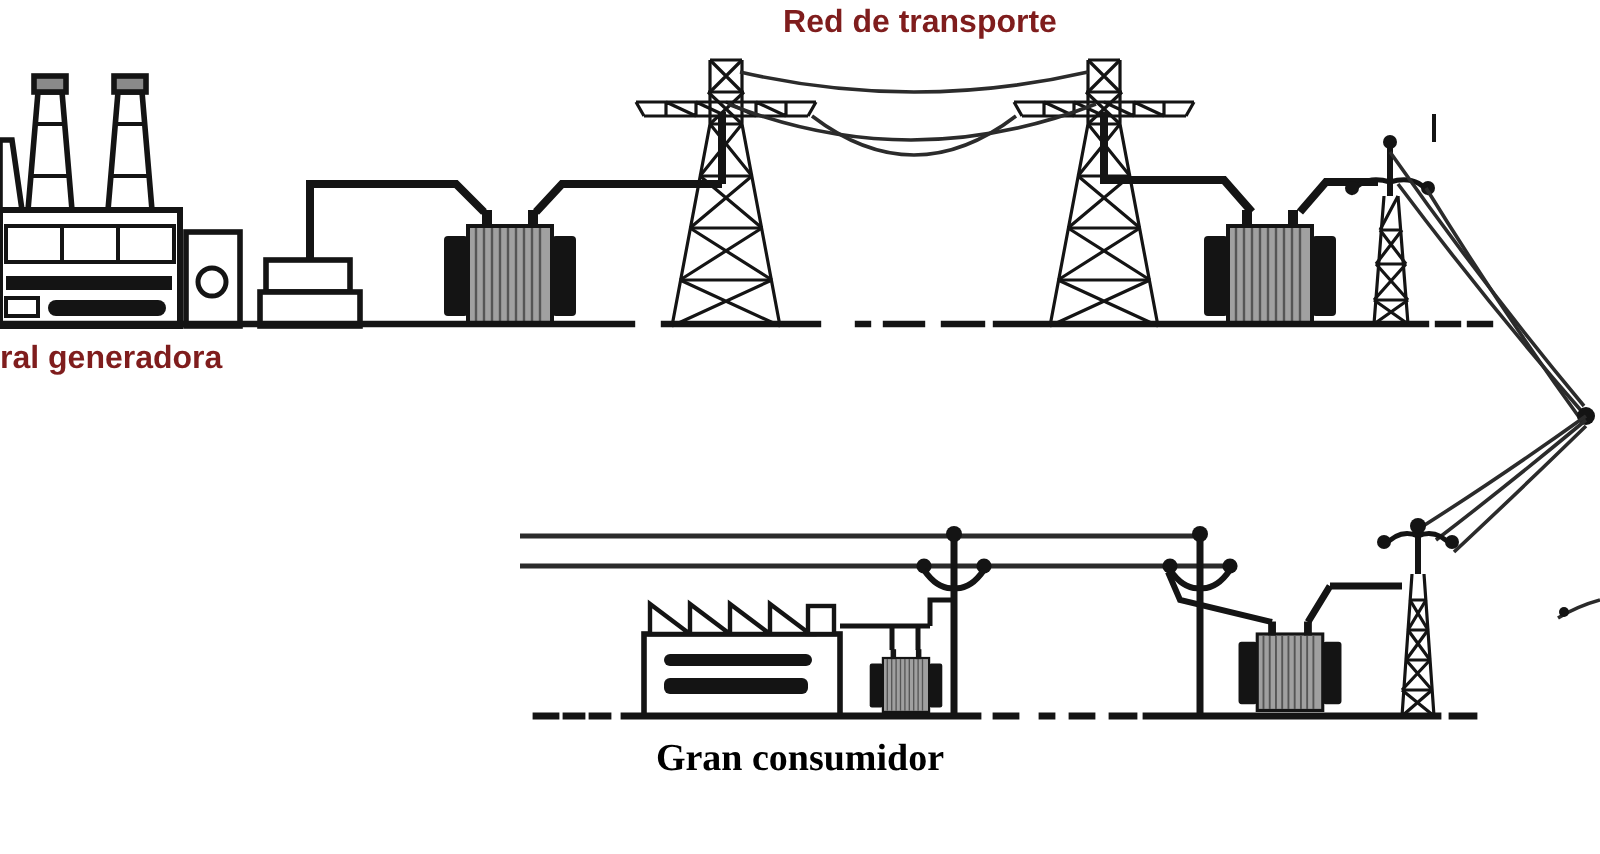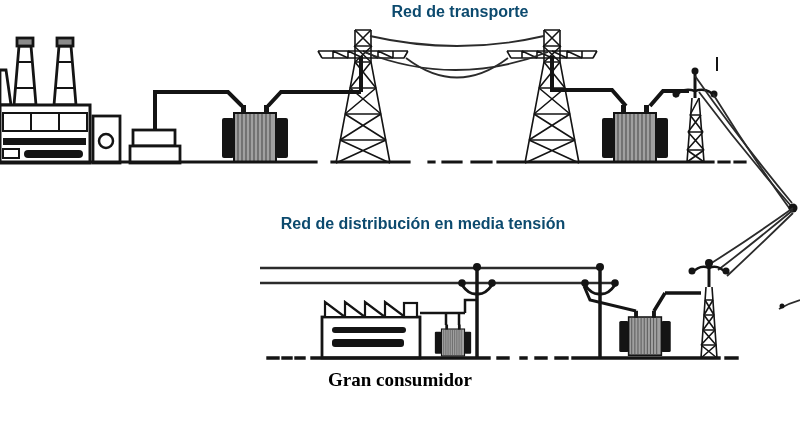--- a/index.html
+++ b/index.html
@@ -1,19 +1,19 @@
 <!DOCTYPE html>
 <html><head>
 <meta charset="utf-8">
 <style>
   html,body{margin:0;padding:0;background:#fff;}
   #stage{position:relative;width:800px;height:427px;background:#fff;overflow:hidden;
          font-family:"Liberation Sans",sans-serif;}
   #stage svg{position:absolute;left:0;top:0;}
-  .lbl{position:absolute;font-weight:bold;color:#0c4a6e;white-space:nowrap;}
+  .lbl{position:absolute;font-weight:bold;color:#7f1d1d;white-space:nowrap;}
   .lbl-top{left:330px;top:3px;width:260px;text-align:center;font-size:16px;}
   .lbl-gen{left:0px;top:171px;font-size:16px;}
   .lbl-mid{left:248px;top:215px;width:350px;text-align:center;font-size:16px;}
   .lbl-consumer{left:300px;top:369px;width:200px;text-align:center;
                 font-family:"Liberation Serif",serif;font-size:19px;color:#000000;}
 </style>
 </head>
 <body>
 
 <div id="stage">
@@ -153,15 +153,15 @@
       <circle cx="692" cy="271" r="3.5" fill="#141414" stroke="none"></circle>
       <circle cx="726" cy="271" r="3.5" fill="#141414" stroke="none"></circle>
     </g>
 
     <g stroke="#141414" stroke-width="3.4" fill="none" stroke-linecap="square">
       <path d="M268,358 H278 M283,358 H291 M296,358 H304 M312,358 H489 M498,358 H508 M521,358 H526 M536,358 H546 M556,358 H567 M573,358 H719 M726,358 H737"></path>
     </g>
   </svg>
 
   <div class="lbl lbl-top">Red de transporte</div>
-  <div class="lbl lbl-mid">Red de distribución en media tensión</div>
+  <div class="lbl lbl-gen">ral generadora</div>
   <div class="lbl lbl-consumer">Gran consumidor</div>
 </div>
 
 </body></html>

